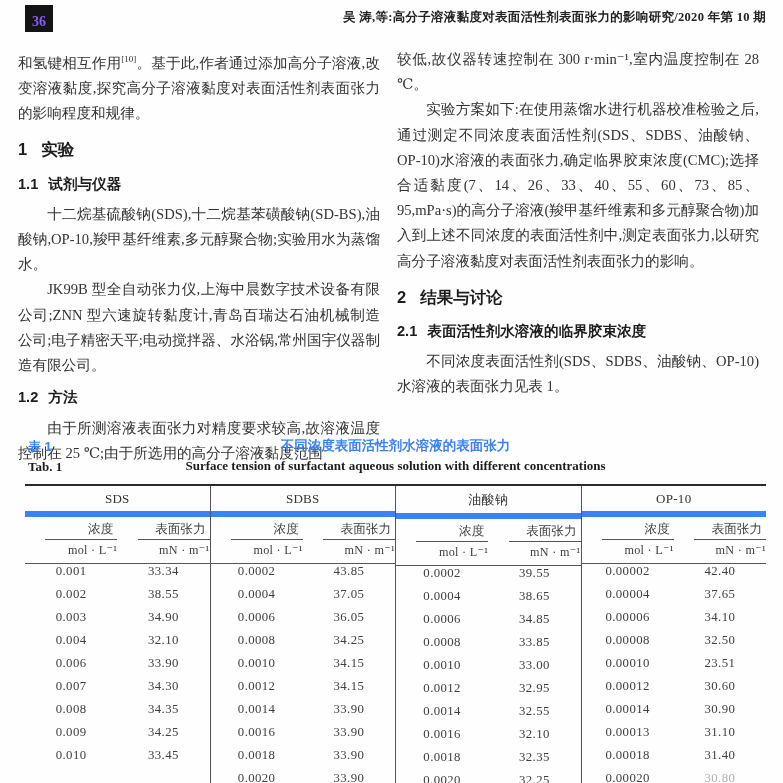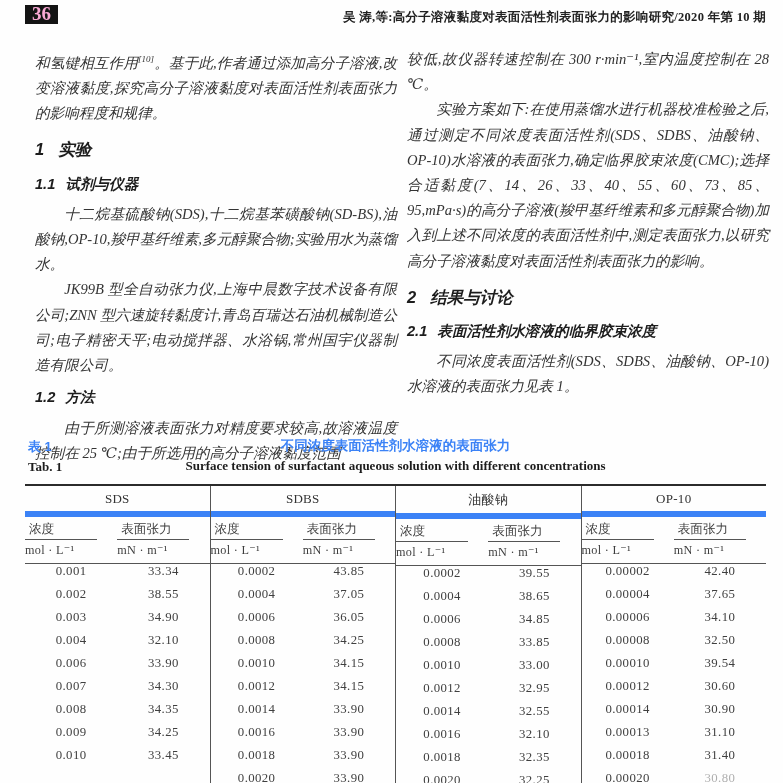--- a/index.html
+++ b/index.html
@@ -2,26 +2,26 @@
 <html><head>
 <meta charset="utf-8">
 <style>
   html,body{margin:0;padding:0;background:#e8e8e8;}
   .page{position:relative;width:783px;height:783px;background:#fefefe;margin:0 auto;
         font-family:"Liberation Serif","DejaVu Serif",serif;color:#2e2e2e;overflow:hidden;}
 
   
   .header{position:absolute;top:5px;left:25px;right:17px;display:flex;
           justify-content:space-between;align-items:flex-start;}
-  .pagenum{background:#141414;color:#f9a8d4;font-weight:bold;font-size:19px;
-           padding:2px 7px 3px;line-height:14px;}
+  .pagenum{background:#141414;color:#8b5cf6;font-weight:bold;font-size:14px;
+           padding:10px 7px 3px;line-height:14px;}
   .running{font-size:12.5px;font-weight:bold;color:#222;margin-top:4px;letter-spacing:.3px;}
 
   
-  .columns{position:absolute;top:47px;left:35px;width:741px;display:flex;gap:10px;font-style:italic;}
+  .columns{position:absolute;top:47px;left:18px;width:741px;display:flex;gap:17px;}
   .col{width:362px;font-size:14.6px;line-height:25.2px;text-align:justify;color:#333;}
   .col p{margin:0;}
   .col p.indent{text-indent:2em;}
   sup{font-size:9px;}
   .h-major{font-family:"Liberation Sans","DejaVu Sans",sans-serif;font-weight:bold;
            font-size:16.5px;margin:11px 0 9px;color:#1d1d1d;}
   .h-major .h-num{margin-right:14px;}
   .h-minor{font-family:"Liberation Sans","DejaVu Sans",sans-serif;font-weight:bold;
            font-size:14.6px;margin:7px 0 5px;color:#1d1d1d;}
   .h-minor .h-num{margin-right:10px;}
@@ -34,21 +34,21 @@
           font-weight:bold;font-size:13.5px;color:#3b82f6;}
   .cap-zh .cap-label{font-family:"Liberation Sans","DejaVu Sans",sans-serif;}
   .cap-en{text-align:center;font-weight:bold;font-size:13px;color:#1d1d1d;}
   .grid{margin-top:5px;display:flex;border-top:2px solid #2b2b2b;border-bottom:2px solid #2b2b2b;
         position:relative;}
   .group{flex:1;min-width:0;}
   .group + .group{border-left:1px solid #555;}
   .gname{text-align:center;font-size:13px;color:#333;padding:5px 0 4px;
          border-bottom:6px solid #3b82f6;letter-spacing:.3px;}
   .subhead{display:flex;border-bottom:1px solid #555;padding:4px 0 5px;}
-  .subcell{flex:1;text-align:left;font-size:12.6px;color:#3d3d3d;line-height:16px;}
+  .subcell{flex:1;text-align:right;font-size:12.6px;color:#3d3d3d;line-height:16px;}
   .subcell .lab{display:inline-block;padding:0 4px 2px;border-bottom:1px solid #555;
                 margin-bottom:2px;min-width:64px;}
   .subcell .unit{display:block;font-size:12.2px;letter-spacing:.3px;}
   .trow{display:flex;height:23px;align-items:flex-start;}
   .cell{flex:1;text-align:center;font-size:12.8px;color:#3f3f3f;letter-spacing:.4px;}
   .cell.faded{opacity:.42;}
 </style>
 </head>
 <body>
 
@@ -252,21 +252,21 @@
           <div class="trow">
             <div class="cell">0.00006</div>
             <div class="cell">34.10</div>
           </div>
           <div class="trow">
             <div class="cell">0.00008</div>
             <div class="cell">32.50</div>
           </div>
           <div class="trow">
             <div class="cell">0.00010</div>
-            <div class="cell">39.54</div>
+            <div class="cell">23.51</div>
           </div>
           <div class="trow">
             <div class="cell">0.00012</div>
             <div class="cell">30.60</div>
           </div>
           <div class="trow">
             <div class="cell">0.00014</div>
             <div class="cell">30.90</div>
           </div>
           <div class="trow">

